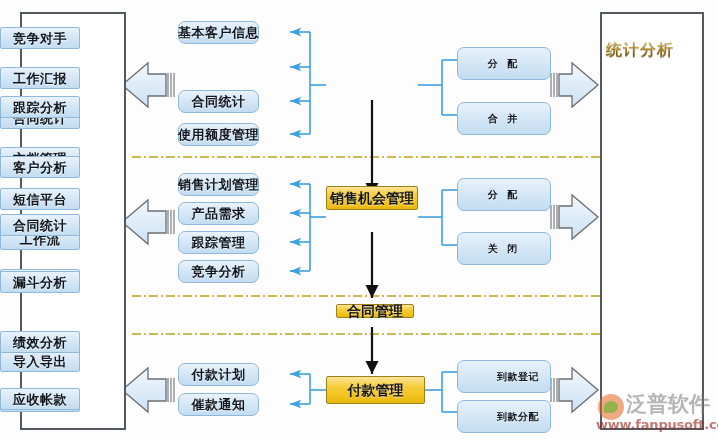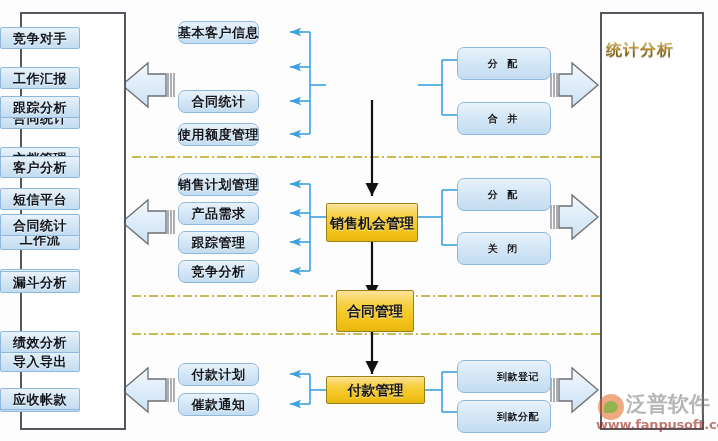--- a/index.html
+++ b/index.html
@@ -294,26 +294,26 @@
 
 
   <div class="node rnd sub-right" style="top:47px">分  配</div>
   <div class="node rnd sub-right" style="top:102px">合  并</div>
 
   <div class="node rnd sub-left" style="top:173px">销售计划管理</div>
   <div class="node rnd sub-left" style="top:202px">产品需求</div>
   <div class="node rnd sub-left" style="top:231px">跟踪管理</div>
   <div class="node rnd sub-left" style="top:260px">竞争分析</div>
 
-  <div class="hub" style="left:326px; top:203px; width:92px; height:39px">销售机会管理</div>
+  <div class="hub" style="left:326px; top:186px; width:92px; height:24px">销售机会管理</div>
 
   <div class="node rnd sub-right" style="top:178px">分  配</div>
   <div class="node rnd sub-right" style="top:232px">关  闭</div>
 
-  <div class="hub" style="left:336px; top:290px; width:78px; height:42px">合同管理</div>
+  <div class="hub" style="left:336px; top:304px; width:78px; height:14px">合同管理</div>
 
   <div class="node rnd sub-left" style="top:363px">付款计划</div>
   <div class="node rnd sub-left" style="top:393px">催款通知</div>
 
   <div class="hub" style="left:326px; top:376px; width:99px; height:28px">付款管理</div>
 
   <div class="node rnd sub-right tight" style="top:360px">到款登记</div>
   <div class="node rnd sub-right tight" style="top:400px">到款分配</div>
 
   <div id="watermark">

